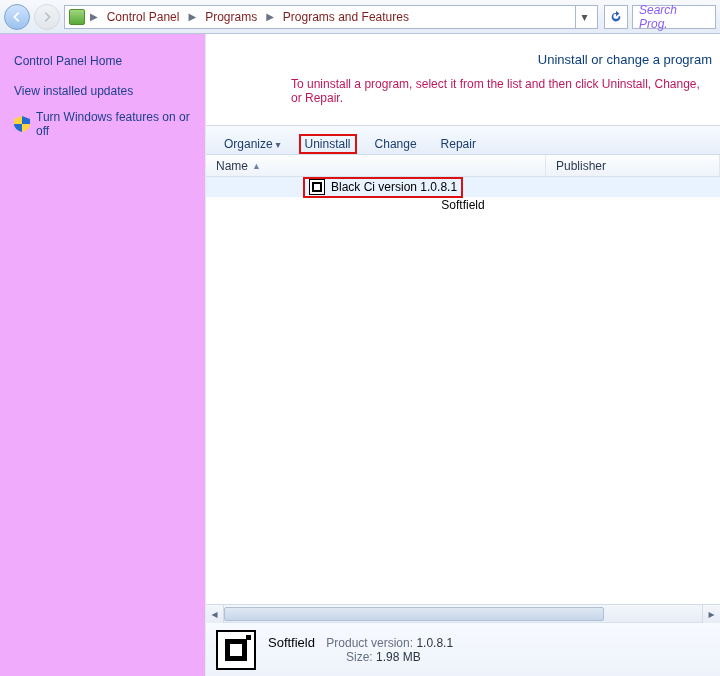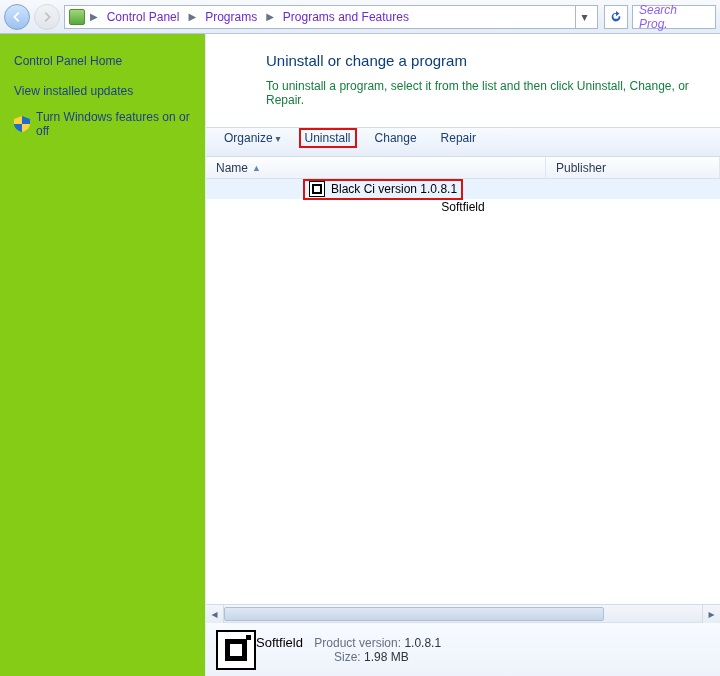--- a/index.html
+++ b/index.html
@@ -20,64 +20,64 @@
   .nav-btn svg { width: 14px; height: 14px; }
   .crumb-strip {
     flex: 1; height: 24px; border: 1px solid #a9b8cf; background: #fff;
     display: flex; align-items: center; gap: 2px; padding: 0 4px;
   }
   .crumb-strip .cpl-icon {
     width: 16px; height: 16px; background: linear-gradient(#9fd77b,#5aa93a);
     border:1px solid #4f8f30; border-radius:2px;
   }
   .crumb-sep { color:#6b7486; padding: 0 3px; font-size:10px; }
-  .crumb { padding: 2px 4px; color:#6d28d9; cursor: default; }
+  .crumb { padding: 2px 4px; color:#7f1d1d; cursor: default; }
   .addr-drop {
     width: 18px; height: 22px; border-left:1px solid #a9b8cf;
     display:flex; align-items:center; justify-content:center; color:#555;
   }
   .refresh {
     width: 24px; height: 24px; border:1px solid #a9b8cf; background:#fff;
     display:flex; align-items:center; justify-content:center; color:#1a5fb4;
     margin-left:2px;
   }
   .search {
     width: 84px; height: 24px; border:1px solid #a9b8cf; background:#fff;
     color:#8b5cf6; padding:0 6px; display:flex; align-items:center; font-style:italic;
   }
 
   
   .body { display:flex; height: calc(676px - 34px); }
 
   
   .sidebar {
     width: 205px; padding: 16px 10px 0 14px; border-right: 0;
-    background: #84cc16;
+    background: #f0abfc;
   }
   .side-head { color:#1e3f8e; padding: 4px 0 10px; }
   .side-link { color:#1e3f8e; padding: 6px 0; cursor:pointer; }
   .side-link.icon { display:flex; align-items:center; gap:6px; }
   .shield {
     width:16px; height:16px; flex:0 0 16px;
     background: conic-gradient(#1f6bd0 0 25%, #ffd23f 0 50%, #1f6bd0 0 75%, #ffd23f 0 100%);
     clip-path: path('M8 0 L16 3 V8 C16 12 12 15 8 16 C4 15 0 12 0 8 V3 Z');
   }
 
   
   .main {
     flex:1; display:flex; flex-direction:column; background:#fff;
     border-left:1px solid #e3e9f2;
   }
   .main-pad { padding: 18px 8px 6px 60px; }
-  .title { color:#0b3e7a; font-size:15px; margin-bottom:10px; }
-  .desc  { color:#15803d; margin-bottom:14px; }
+  .title { color:#0b3e7a; font-size:13px; margin-bottom:10px;text-align:right; }
+  .desc  { color:#be185d; margin-bottom:14px;margin-left:25px; }
 
   
   .tbar {
-    height: 30px; display:flex; align-items:flex-start; gap:12px;
+    height: 30px; display:flex; align-items:flex-end; gap:12px;
     background: linear-gradient(#f7fbff,#e6eef9);
     border-top:1px solid #d2dbe8; border-bottom:1px solid #d2dbe8;
     padding: 0 12px;
   }
   .tbtn { color:#1d3d70; padding:3px 6px; cursor:pointer; }
   .tbtn.drop::after { content:" ▾"; font-size:10px; color:#4c6185; }
   .highlight-red { border:2px solid #d11; padding:1px 4px; }
 
   
   .listwrap { flex:1; display:flex; flex-direction:column; border-top:0; position:relative; }
@@ -120,21 +120,21 @@
     position:absolute; top:0; width:18px; height:18px; display:flex; align-items:center; justify-content:center;
     color:#5a6d87; background:linear-gradient(#f3f6fb,#e7edf5);
   }
   .hscroll .arrow.l{ left:0; border-right:1px solid #d2dbe8; }
   .hscroll .arrow.r{ right:0; border-left:1px solid #d2dbe8; }
 
   
   .details {
     height:54px; border-top:1px solid #d9e1ee;
     background:linear-gradient(#f7faff,#eef3fb);
-    display:flex; align-items:center; padding:6px 10px;
+    display:flex; align-items:center; gap:12px; padding:6px 10px;
   }
   .details .bigicon {
     width:40px; height:40px; background:#fff; border:2px solid #000; position:relative;
   }
   .details .bigicon::before{
     content:""; position:absolute; right:3px; top:3px; width:5px; height:5px; background:#000;
   }
   .details .bigicon::after{
     content:""; position:absolute; inset:7px; border:5px solid #000;
   }

